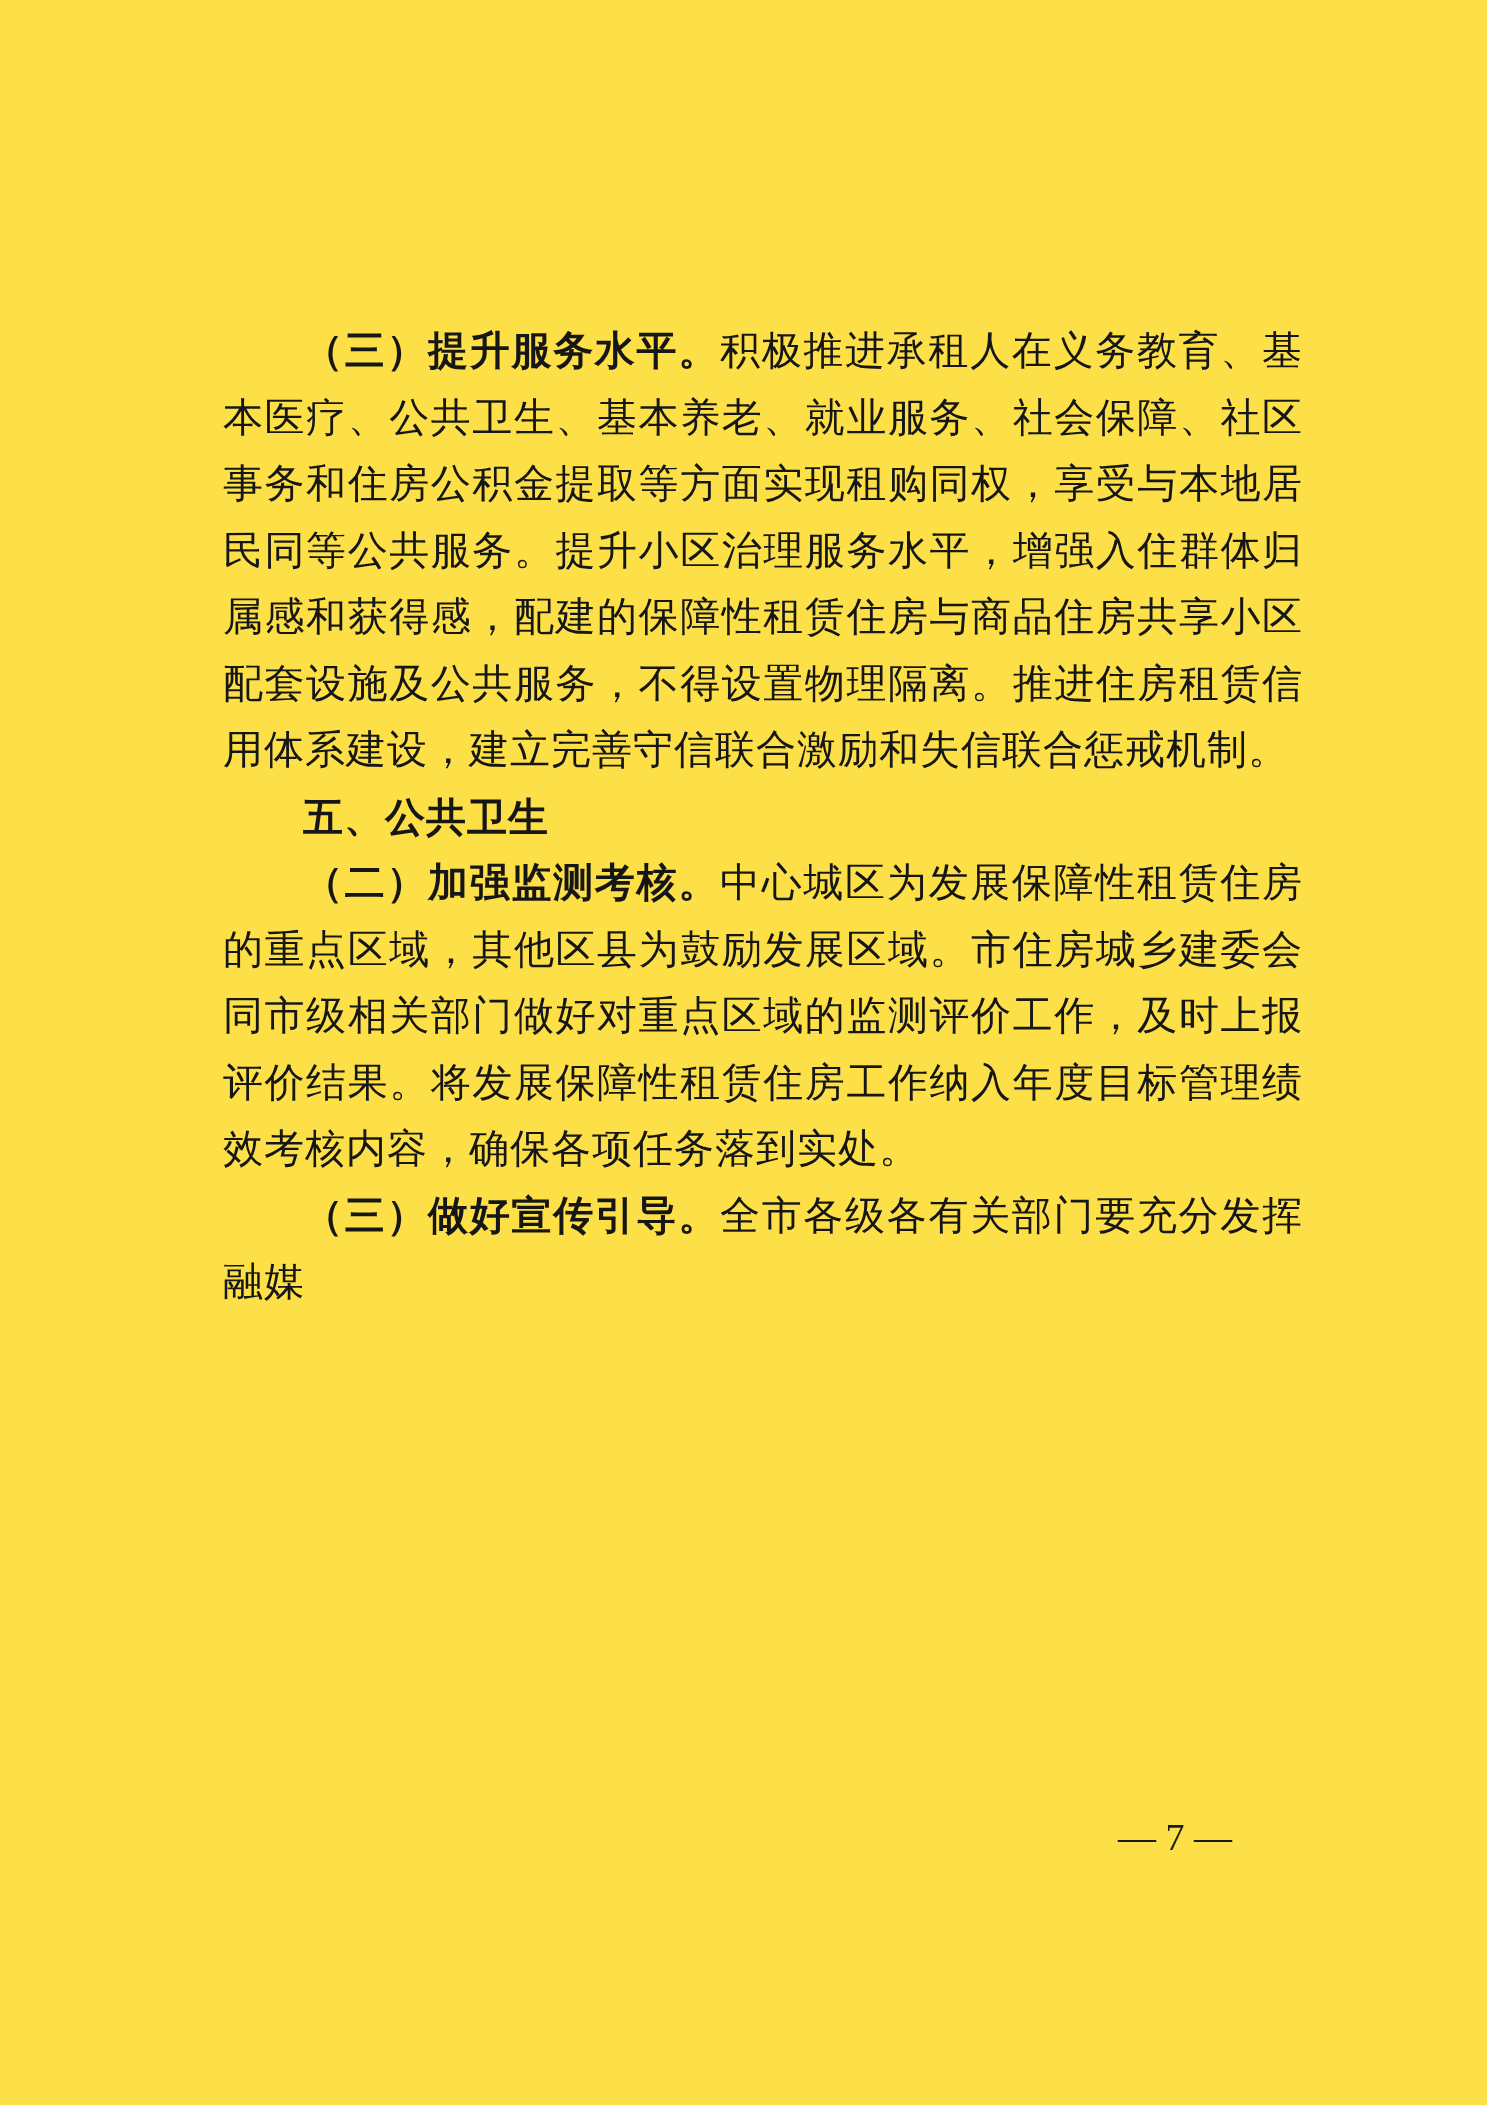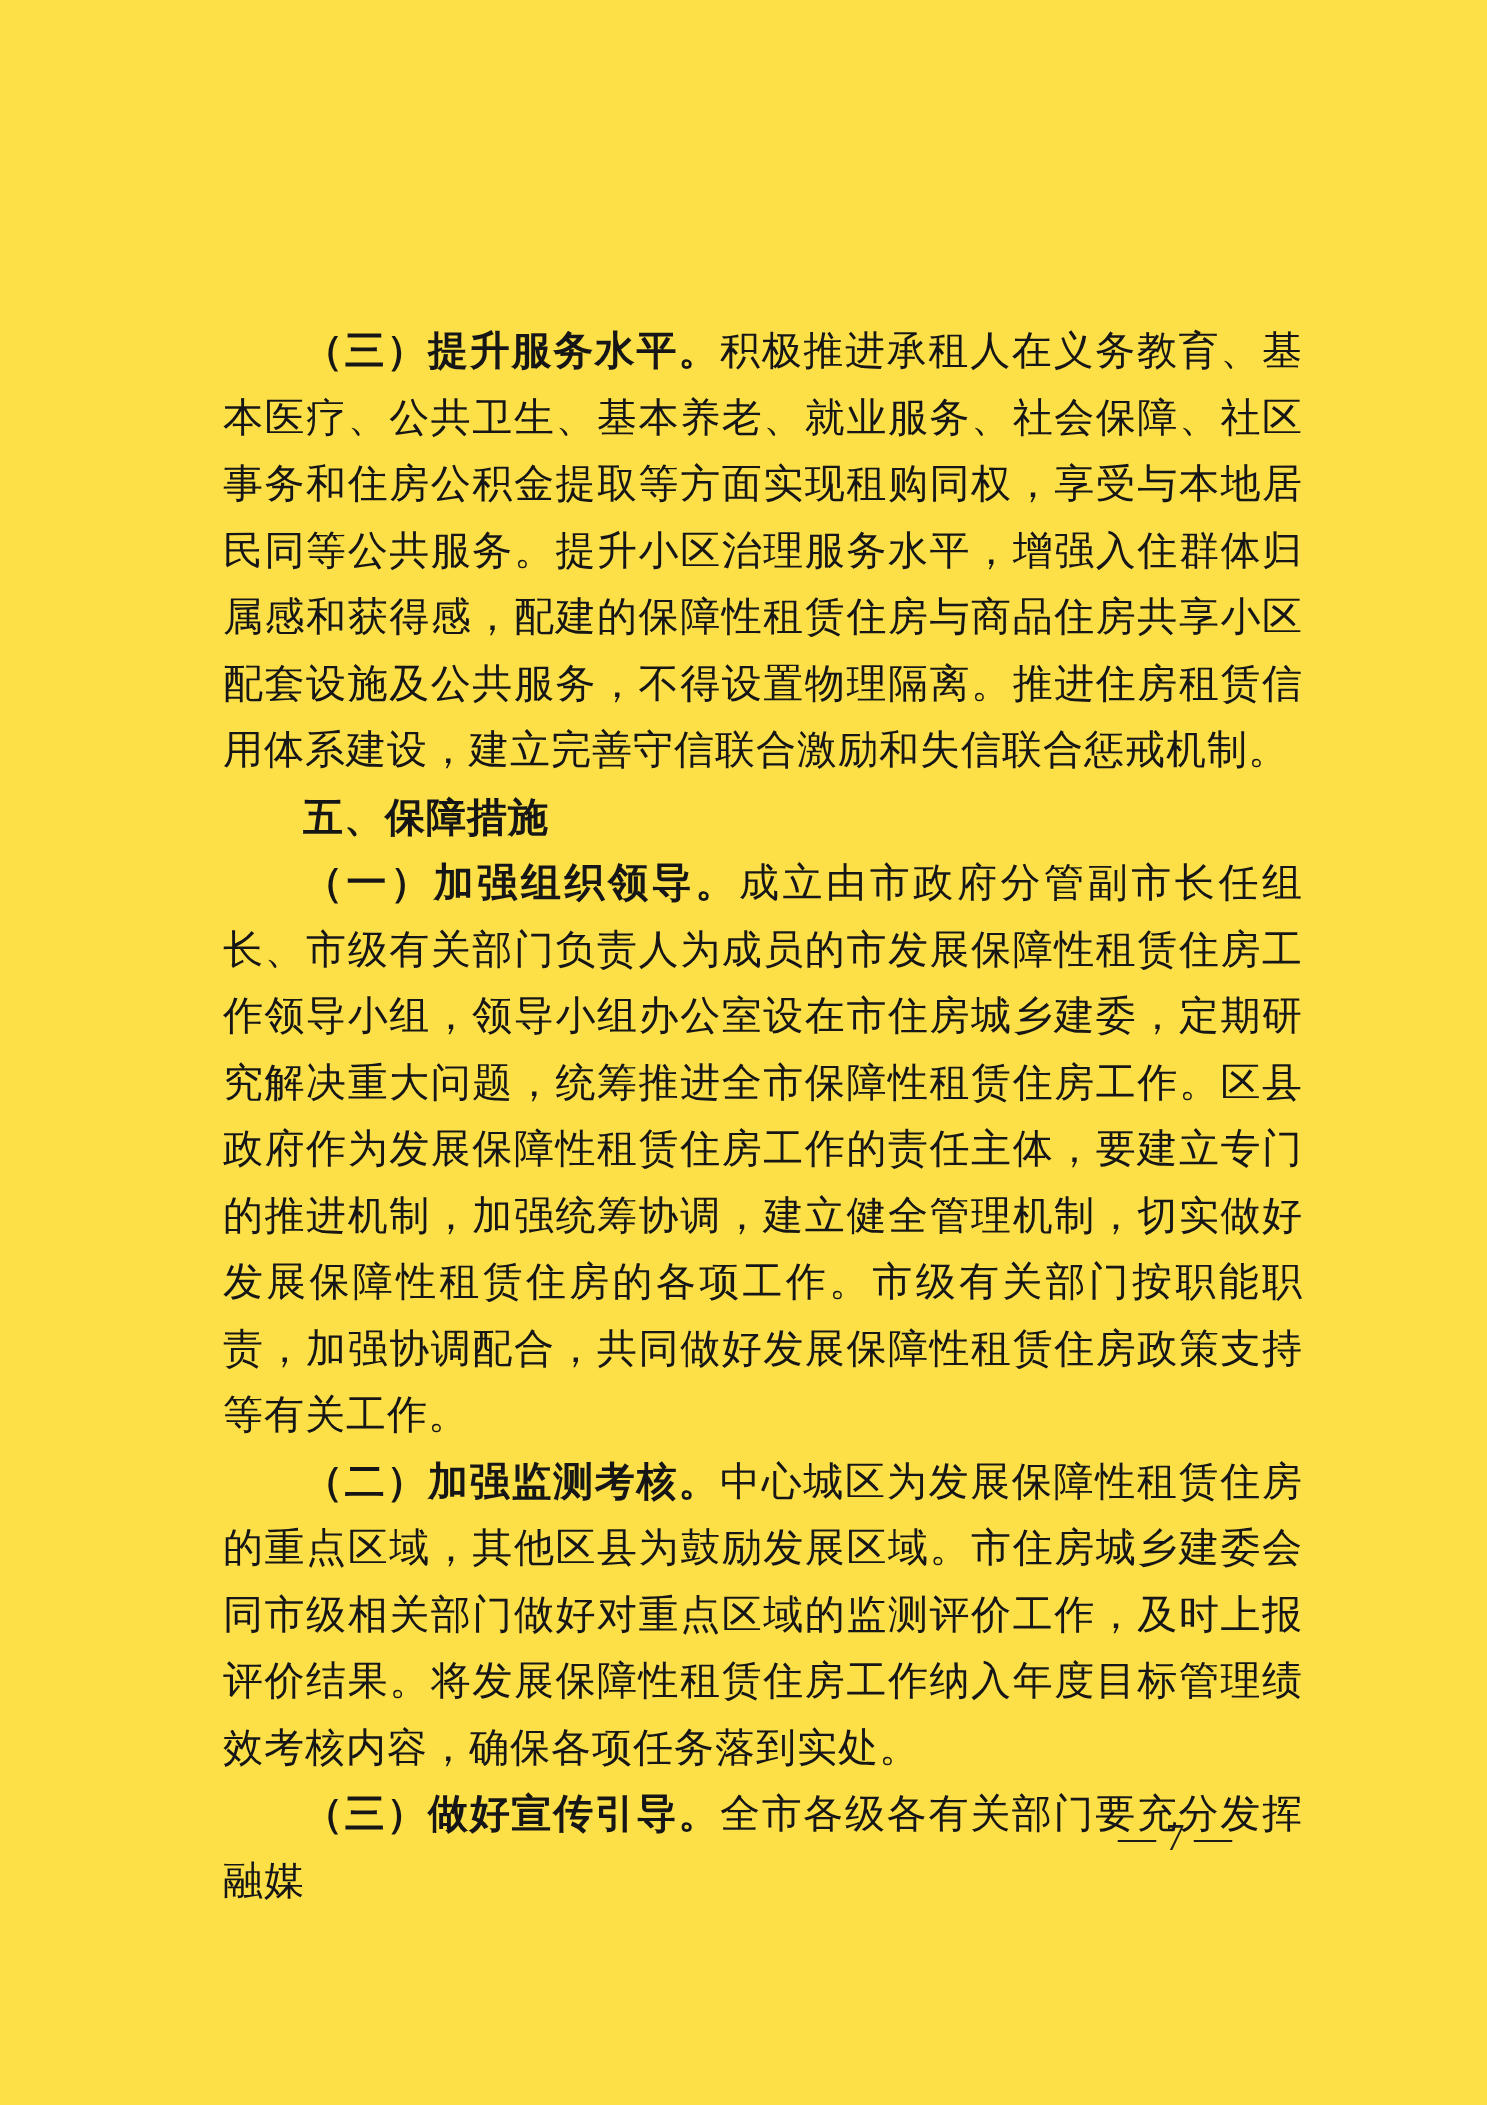--- a/index.html
+++ b/index.html
@@ -56,23 +56,22 @@
   }
 </style>
 </head>
 <body>
 
 <div class="page">
   <div class="content">
 
     <p class="para"><span class="lead">（三）提升服务水平。</span><span>积极推进承租人在义务教育、基本医疗、公共卫生、基本养老、就业服务、社会保障、社区事务和住房公积金提取等方面实现租购同权，享受与本地居民同等公共服务。提升小区治理服务水平，增强入住群体归属感和获得感，配建的保障性租赁住房与商品住房共享小区配套设施及公共服务，不得设置物理隔离。推进住房租赁信用体系建设，建立完善守信联合激励和失信联合惩戒机制。</span></p>
 
-    <h2 class="heading">五、保障措施</h2>
+    <h2 class="heading">五、公共卫生</h2>
 
-    <p class="para"><span class="lead">（一）加强组织领导。</span><span>成立由市政府分管副市长任组长、市级有关部门负责人为成员的市发展保障性租赁住房工作领导小组，领导小组办公室设在市住房城乡建委，定期研究解决重大问题，统筹推进全市保障性租赁住房工作。区县政府作为发展保障性租赁住房工作的责任主体，要建立专门的推进机制，加强统筹协调，建立健全管理机制，切实做好发展保障性租赁住房的各项工作。市级有关部门按职能职责，加强协调配合，共同做好发展保障性租赁住房政策支持等有关工作。</span></p>
 
     <p class="para"><span class="lead">（二）加强监测考核。</span><span>中心城区为发展保障性租赁住房的重点区域，其他区县为鼓励发展区域。市住房城乡建委会同市级相关部门做好对重点区域的监测评价工作，及时上报评价结果。将发展保障性租赁住房工作纳入年度目标管理绩效考核内容，确保各项任务落到实处。</span></p>
 
     <p class="para"><span class="lead">（三）做好宣传引导。</span><span>全市各级各有关部门要充分发挥融媒</span></p>
 
   </div>
 
   <div class="page-number">— 7 —</div>
 </div>
 

